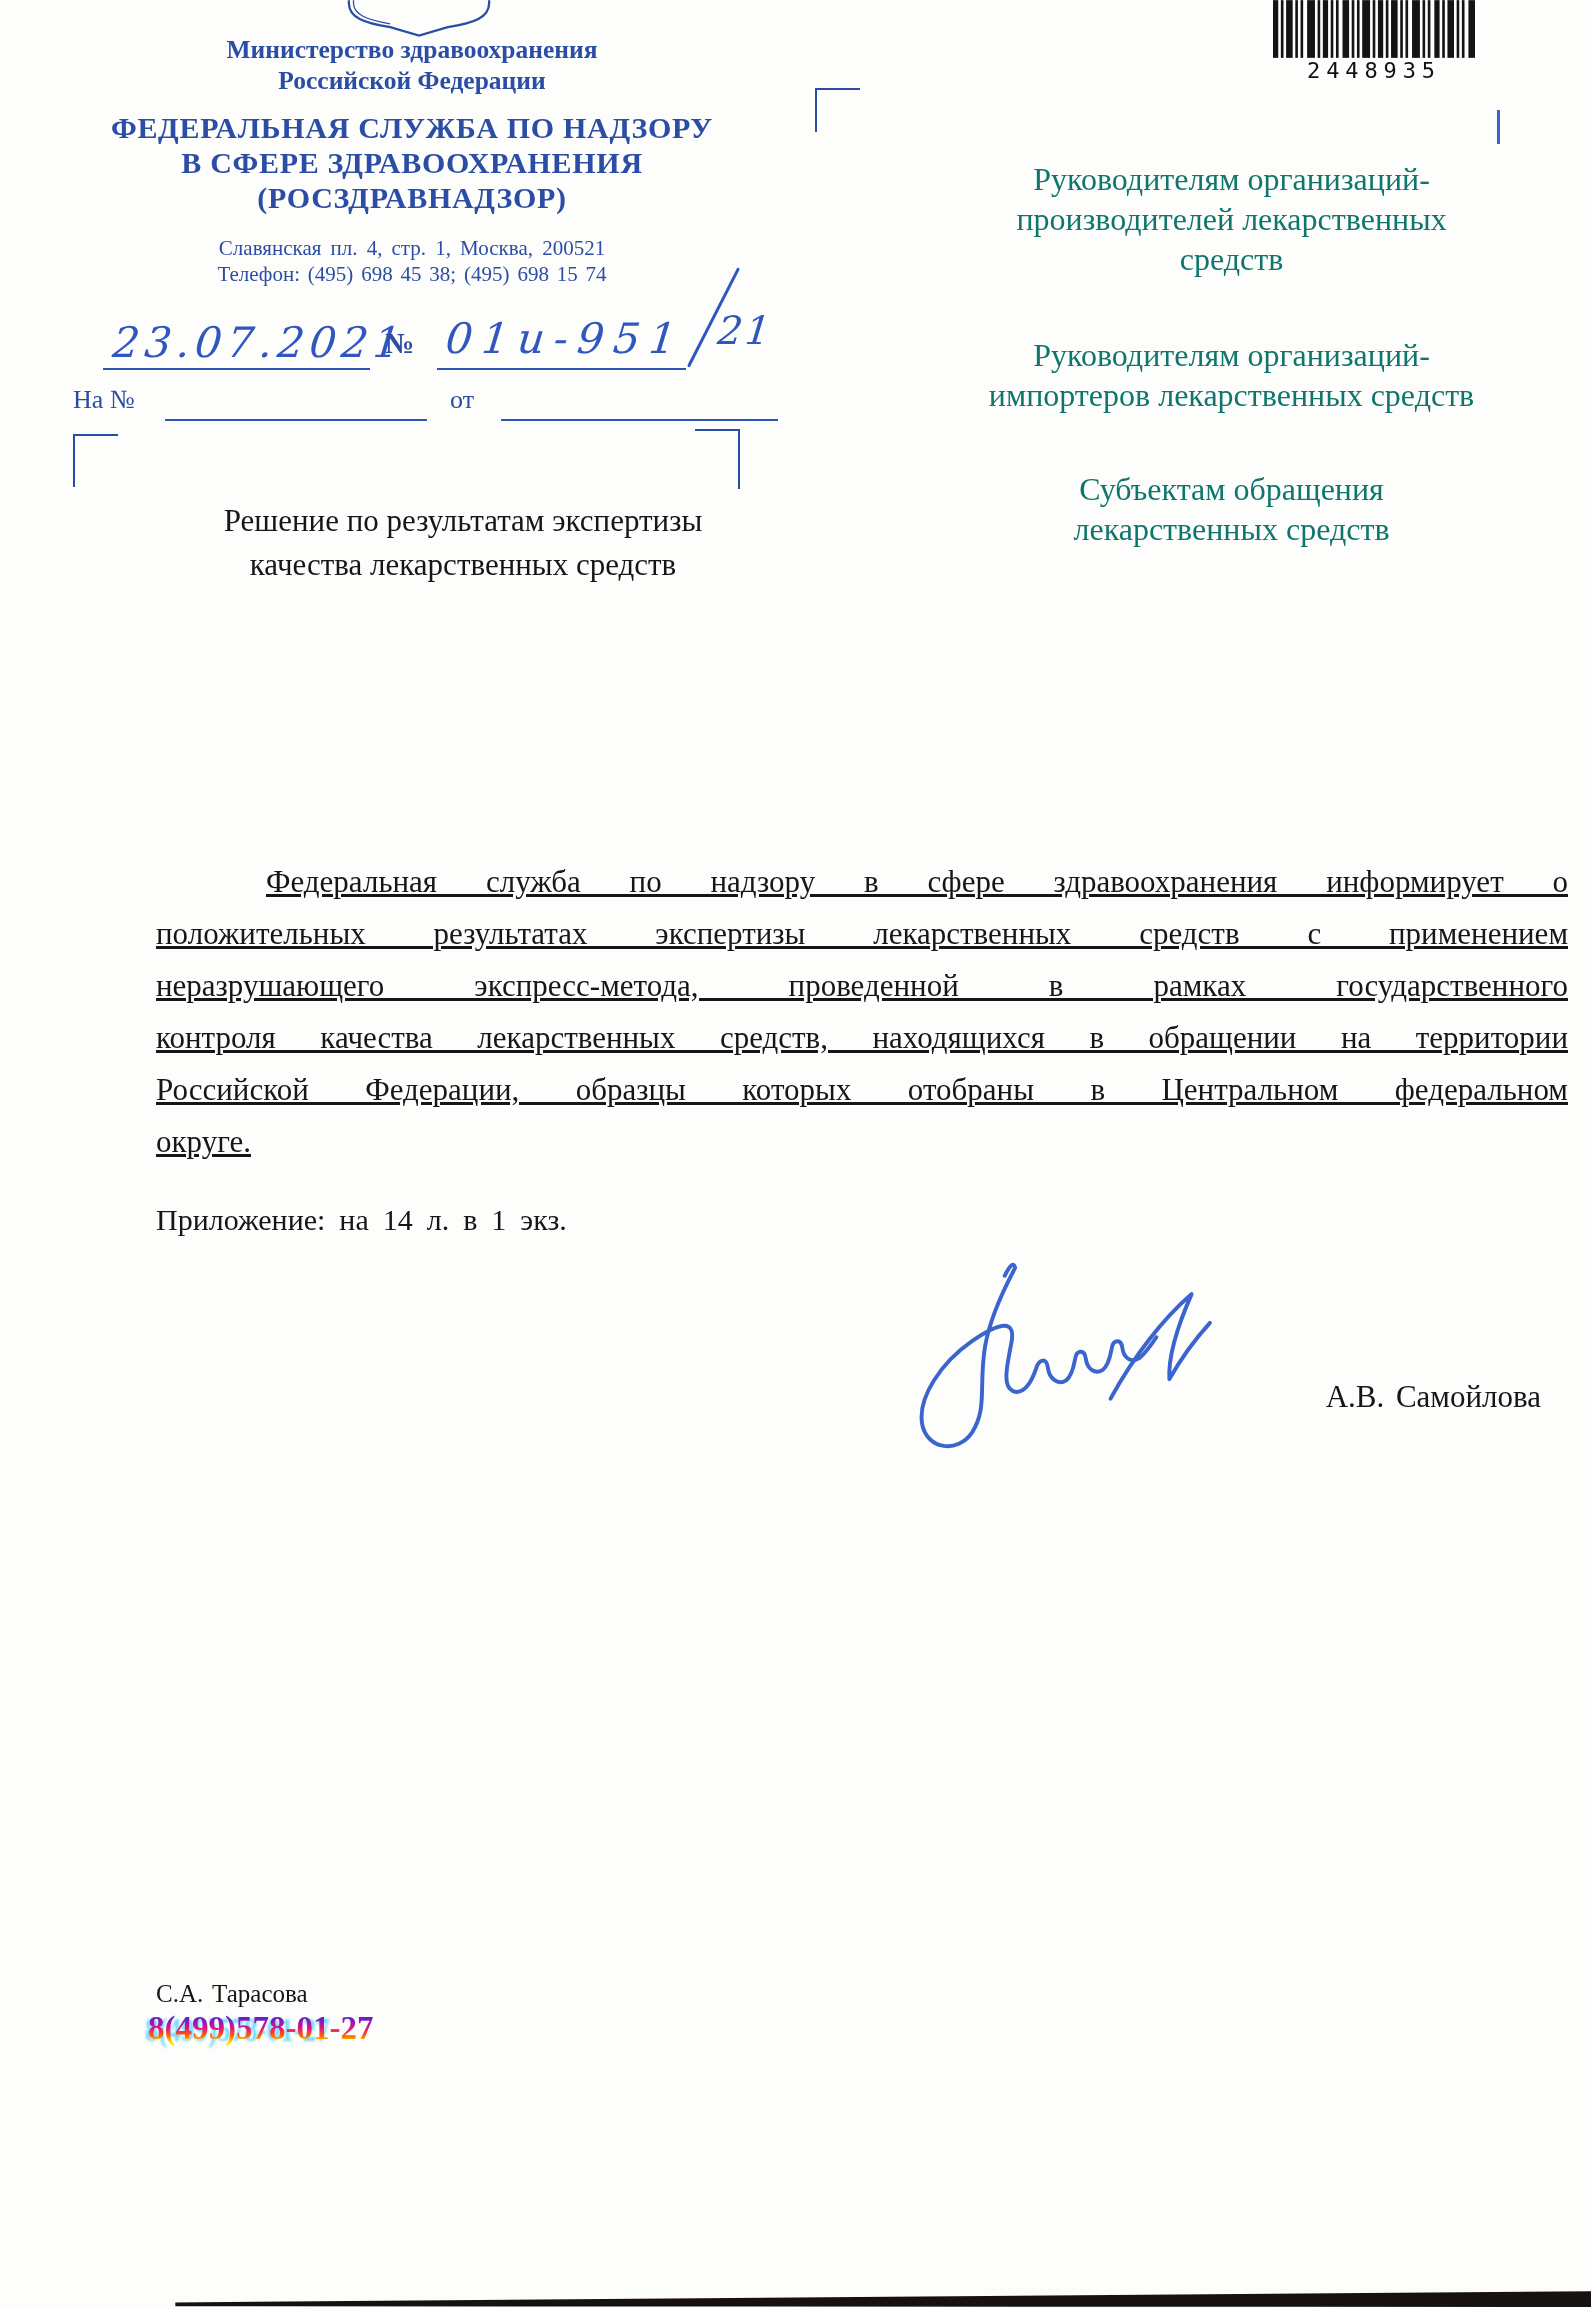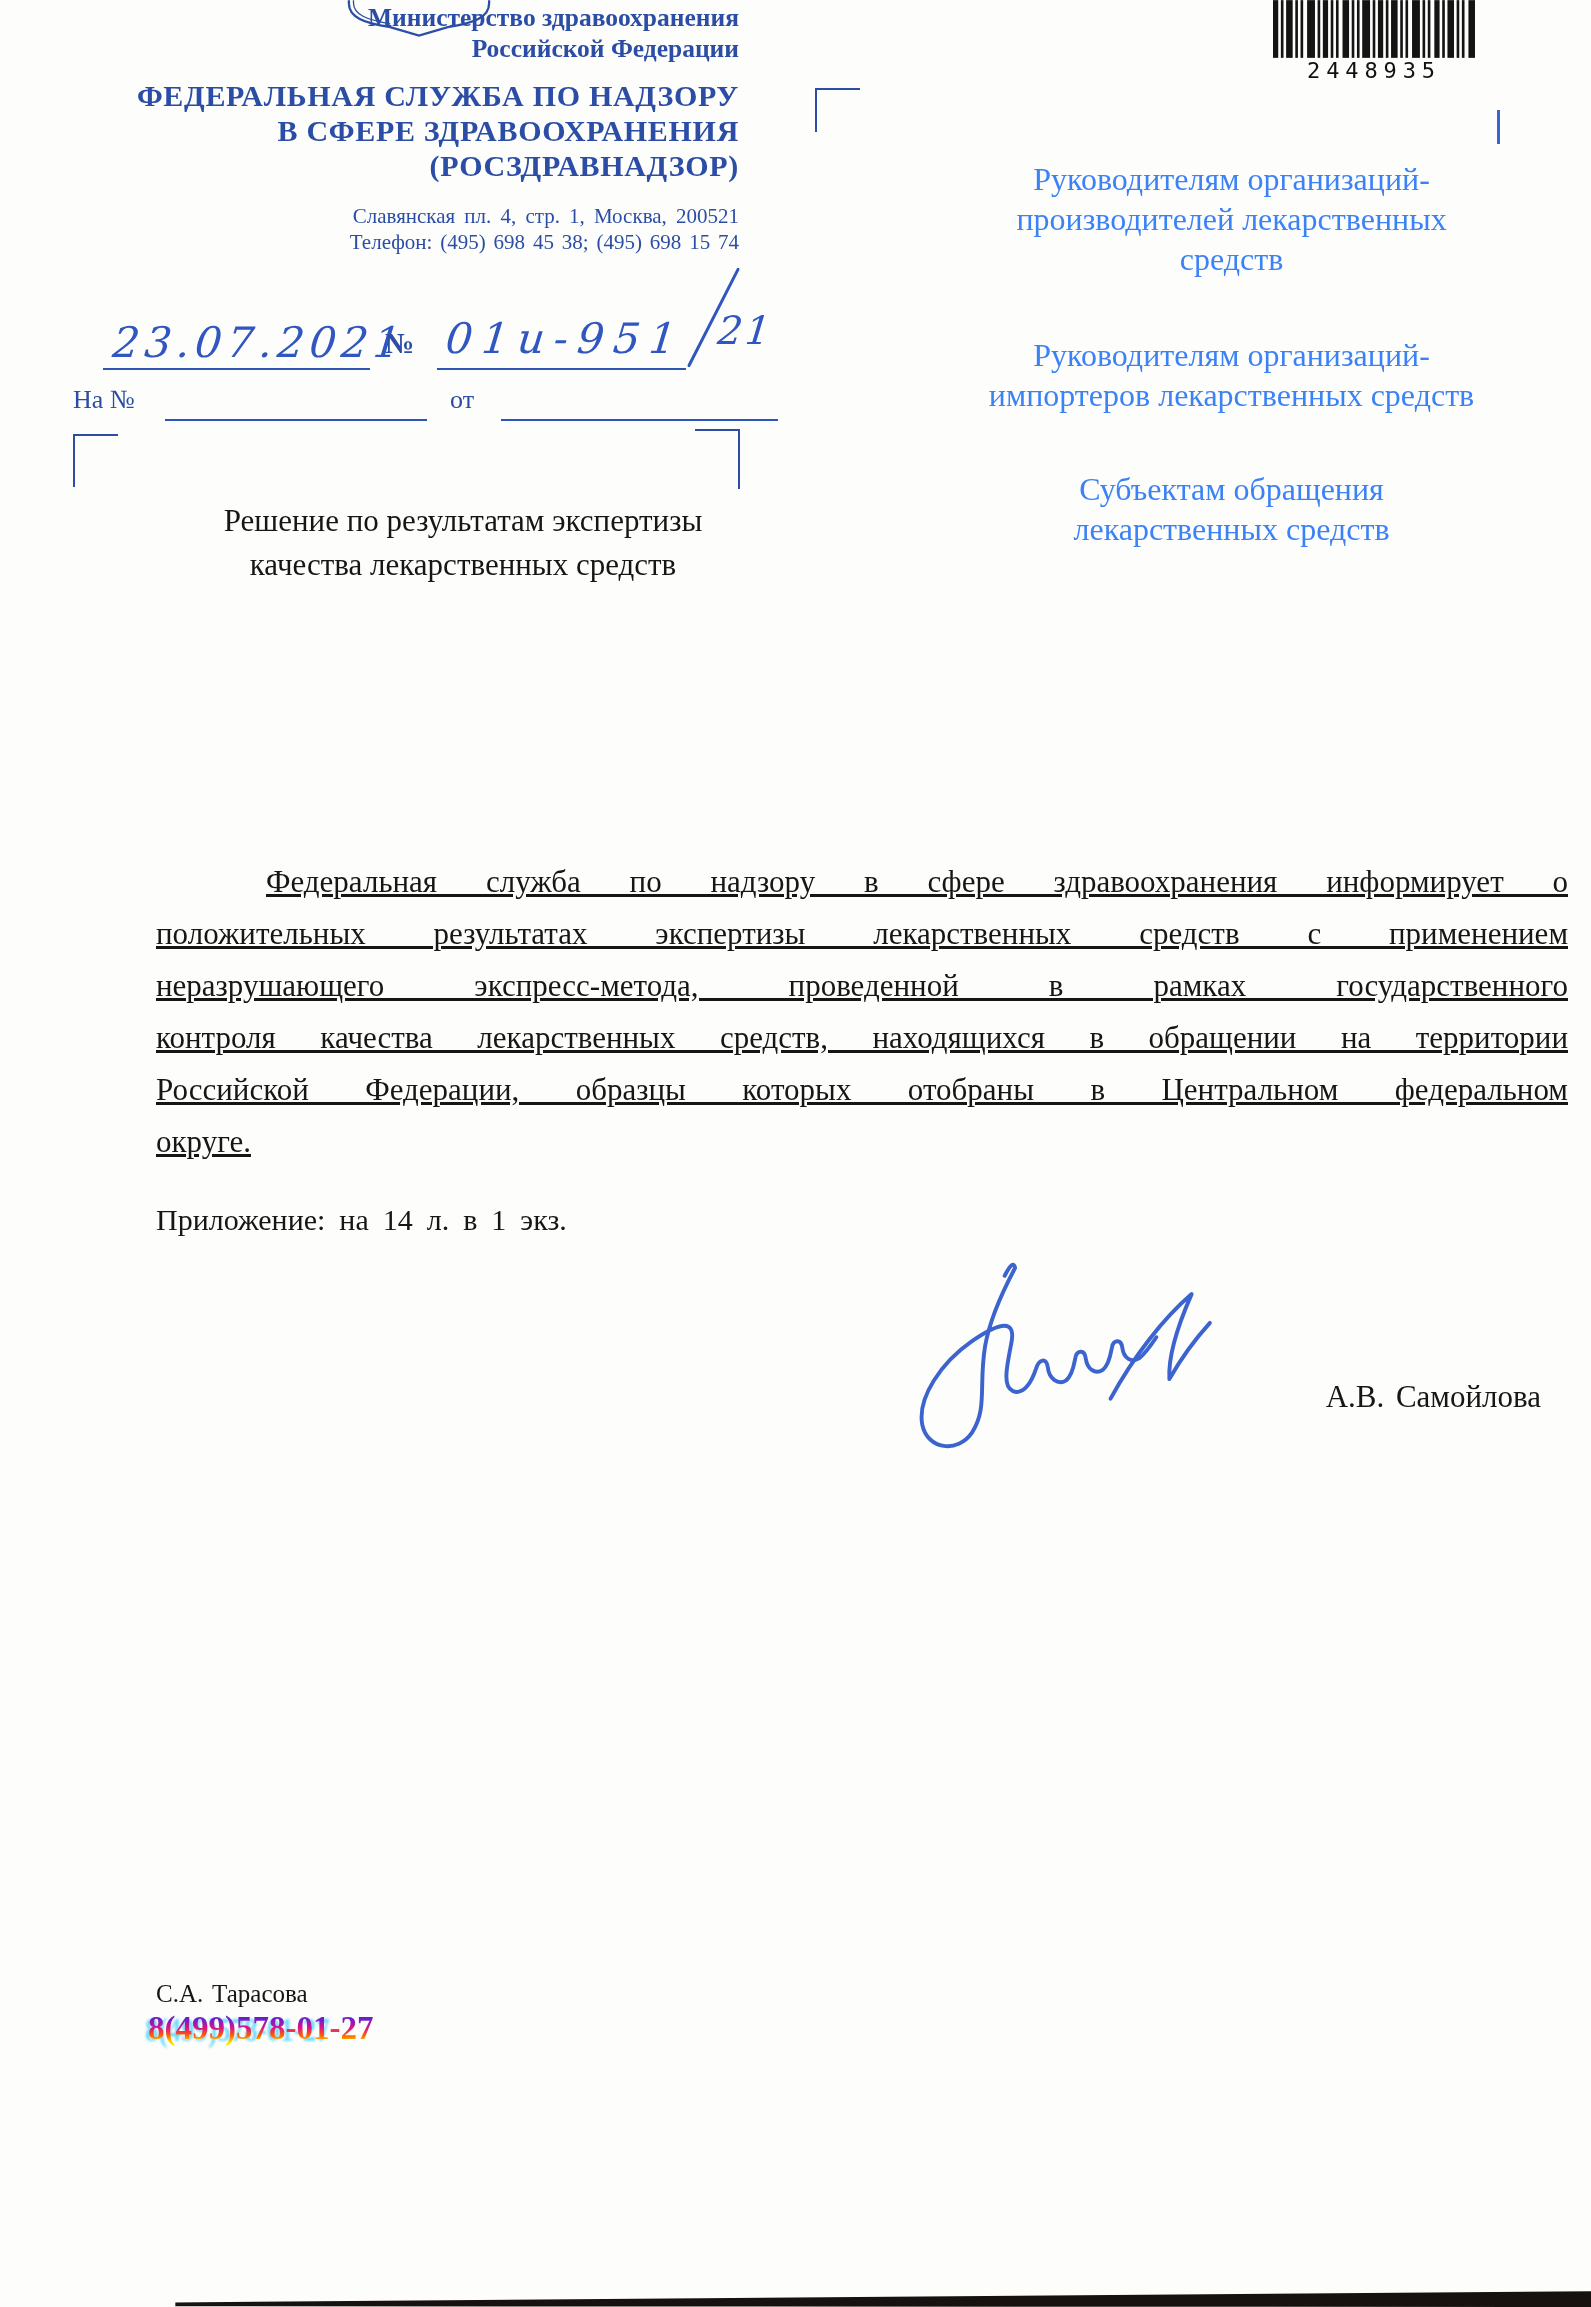--- a/index.html
+++ b/index.html
@@ -8,22 +8,22 @@
     position:relative;
     width:1591px;height:2307px;
     background:#fdfdfb;
     overflow:hidden;
     font-family:"Liberation Serif", serif;
     color:#161616;
   }
   .abs{position:absolute;}
   
   .letterhead{
-    left:85px; top:2px; width:654px;
-    text-align:right;
+    left:85px; top:34px; width:654px;
+    text-align:center;
     color:#2b4da5;
   }
   .lh-ministry{font-size:25.5px;font-weight:bold;line-height:31px;}
   .lh-service{font-size:30px;font-weight:bold;line-height:35px;margin-top:14.4px;letter-spacing:0.7px;}
   .lh-position{font-size:31px;font-weight:bold;line-height:35px;margin-top:18.3px;letter-spacing:2px;}
   .lh-addr{font-size:21px;line-height:25.5px;margin-top:21px;word-spacing:3.9px;}
   .lh-phone{font-size:21px;line-height:25.5px;word-spacing:2.6px;}
   
   .hand{
     font-family:"DejaVu Serif", serif;
@@ -42,21 +42,21 @@
   
   .brk{border:0 solid #2b4da5;}
   
   .barcode-num{
     left:1273px;top:58px;width:202px;
     text-align:center;
     font-family:"DejaVu Sans Mono", monospace;
     font-size:22px;letter-spacing:5.9px;color:#111;
   }
   
-  .addr-col{left:906px;top:159px;width:651px;text-align:center;font-size:32px;line-height:40px;color:#3b82f6;}
+  .addr-col{left:906px;top:159px;width:651px;text-align:center;font-size:32px;line-height:40px;color:#0f766e;}
   .addr-block2{margin-top:56px;}
   .addr-block3{margin-top:54px;}
   
   .subject{left:162px;top:499px;width:602px;font-size:31px;line-height:44px;text-align:center;}
   
   .body-text{left:156px;top:856px;width:1412px;font-size:31px;line-height:52px;text-decoration:underline;}
   .jline{text-align:justify;text-align-last:justify;}
   .jline-first{padding-left:110px;box-sizing:border-box;}
   .jline-last{text-align:left;}
   .attachment{left:156px;top:1203px;font-size:30px;word-spacing:6.5px;}

